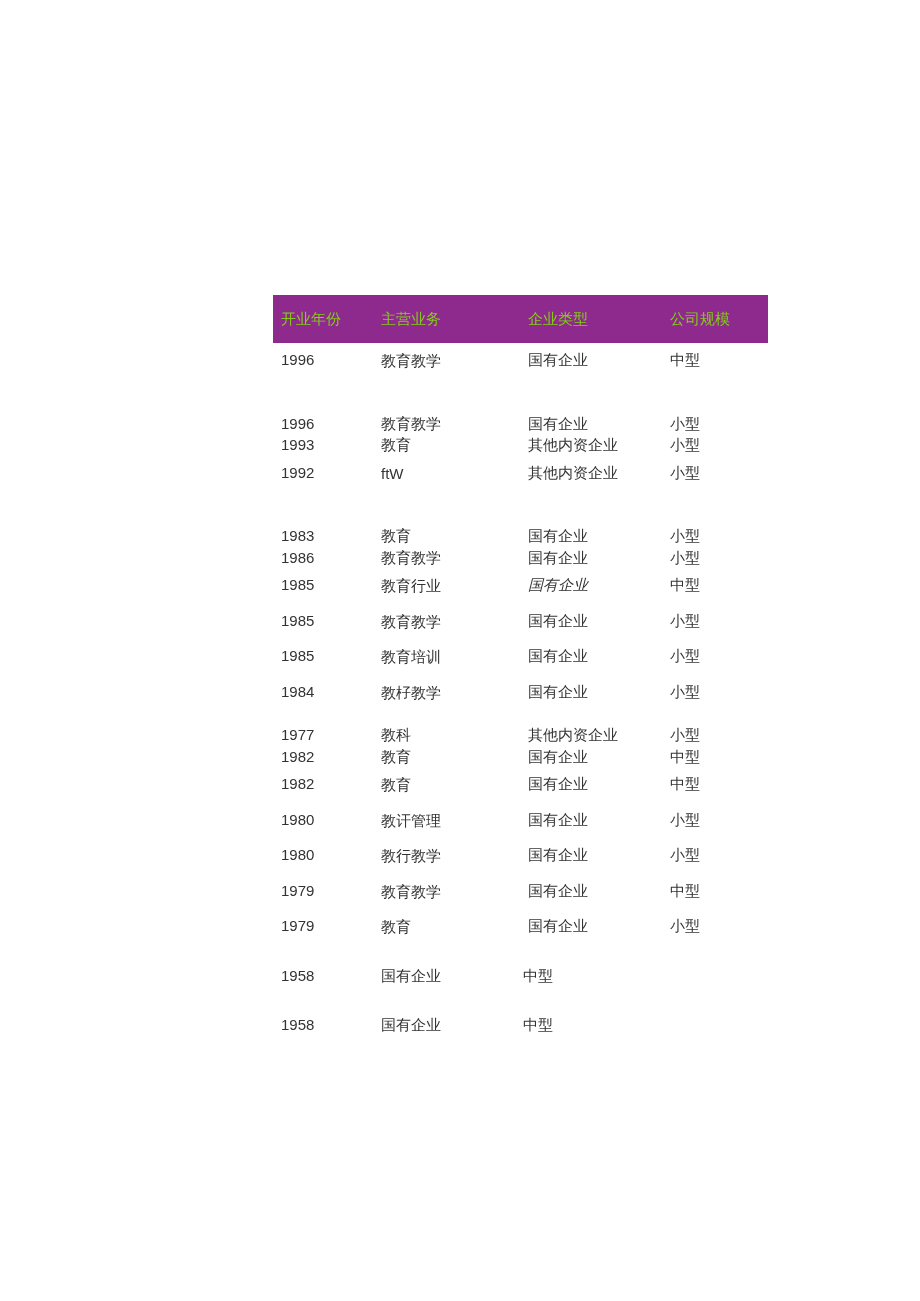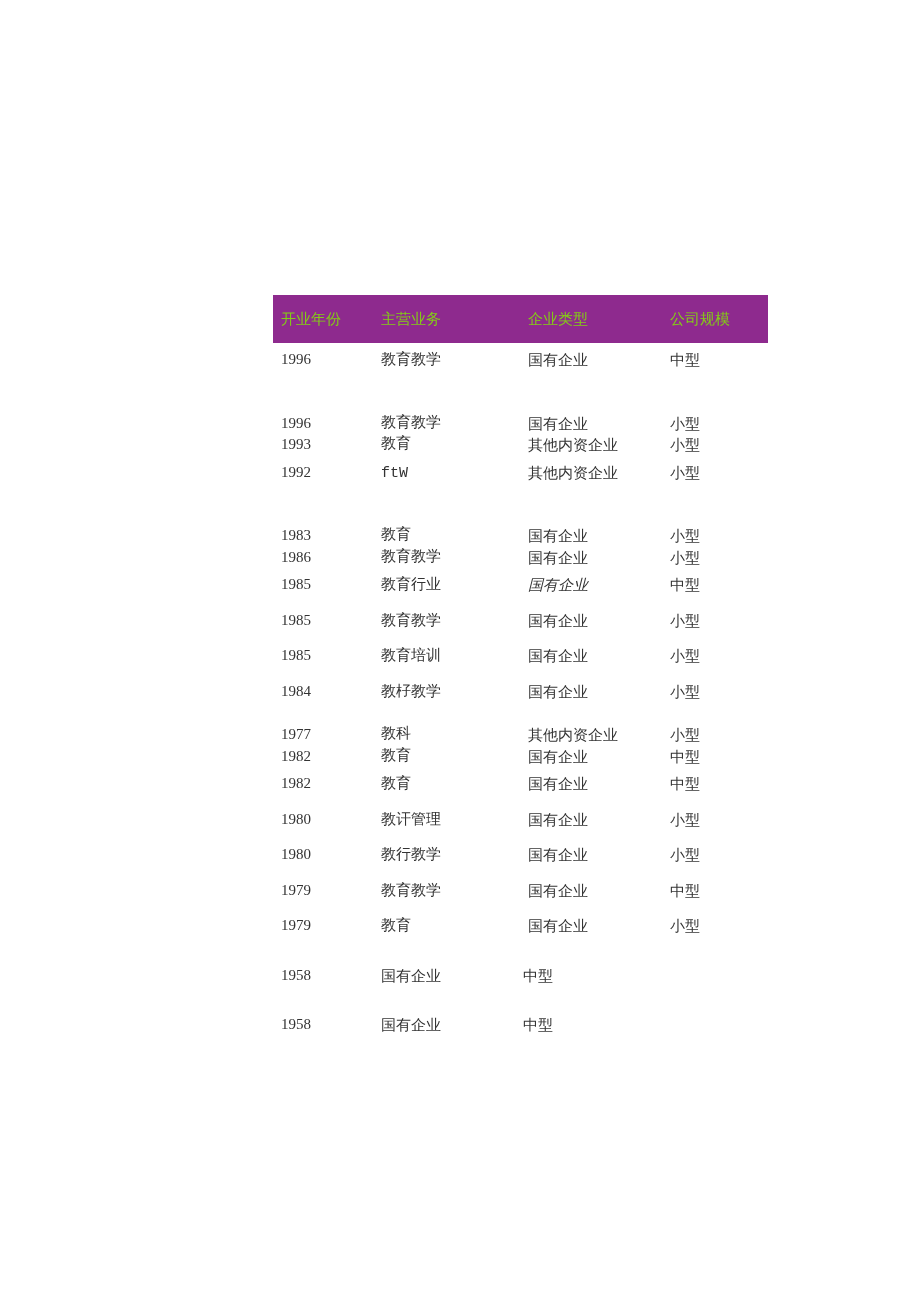--- a/index.html
+++ b/index.html
@@ -42,25 +42,24 @@
       width: 98px;
     }
     .data-row {
       display: flex;
       align-items: flex-start;
       color: #333;
       font-size: 15px;
     }
     .data-row .col-year {
       padding-left: 8px;
-      font-family: Liberation Serif, serif;
+      font-family: Liberation Sans, sans-serif;
     }
     .data-row .col-business {
       line-height: 1.3;
-      font-family: Liberation Mono, monospace;
     }
     .gap-large {
       height: 34px;
     }
     .gap-med {
       height: 14px;
     }
     .row-padding {
       padding-top: 8px;
       padding-bottom: 8px;

